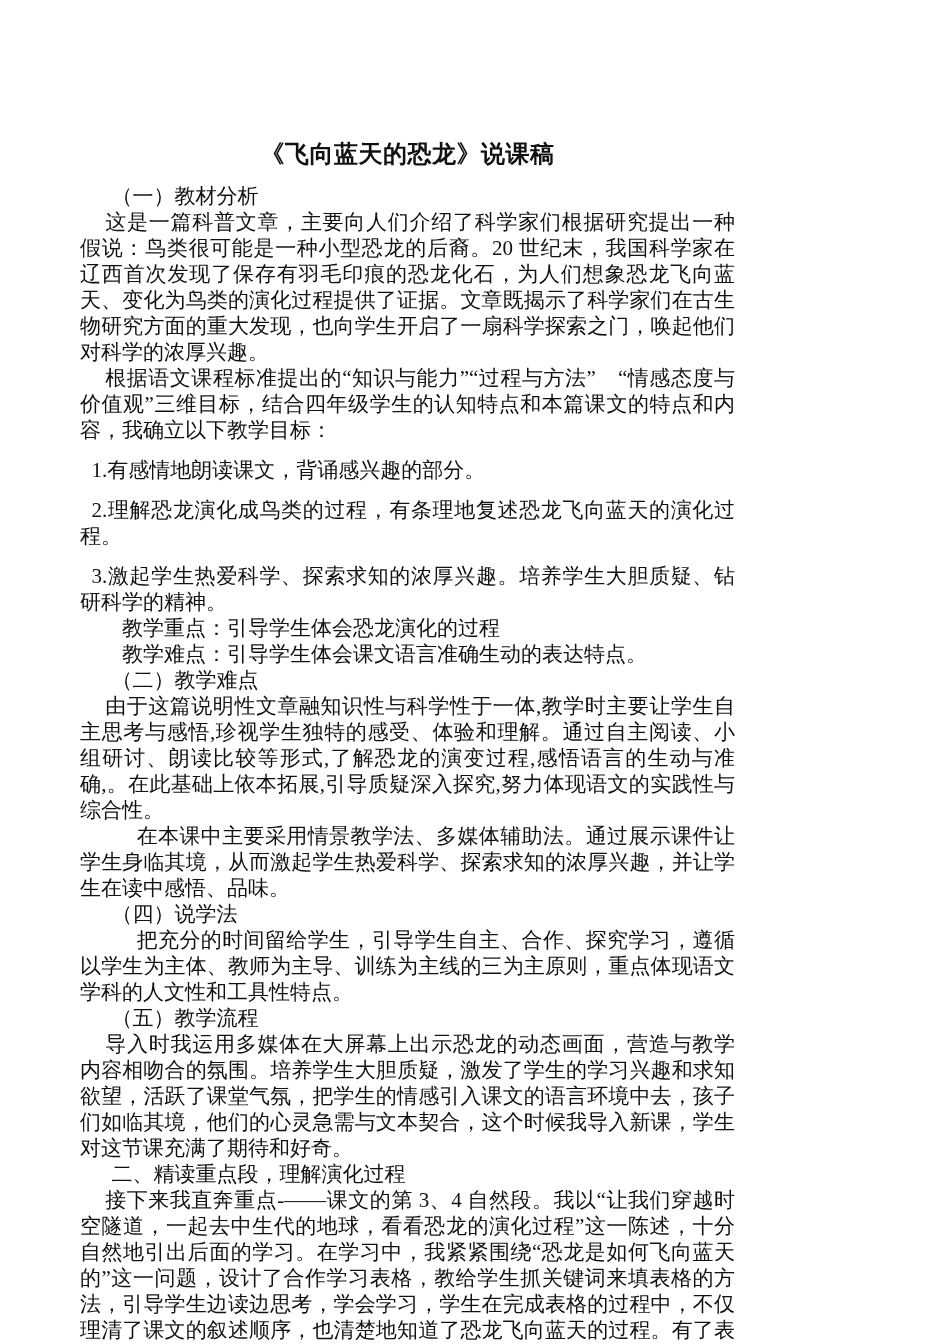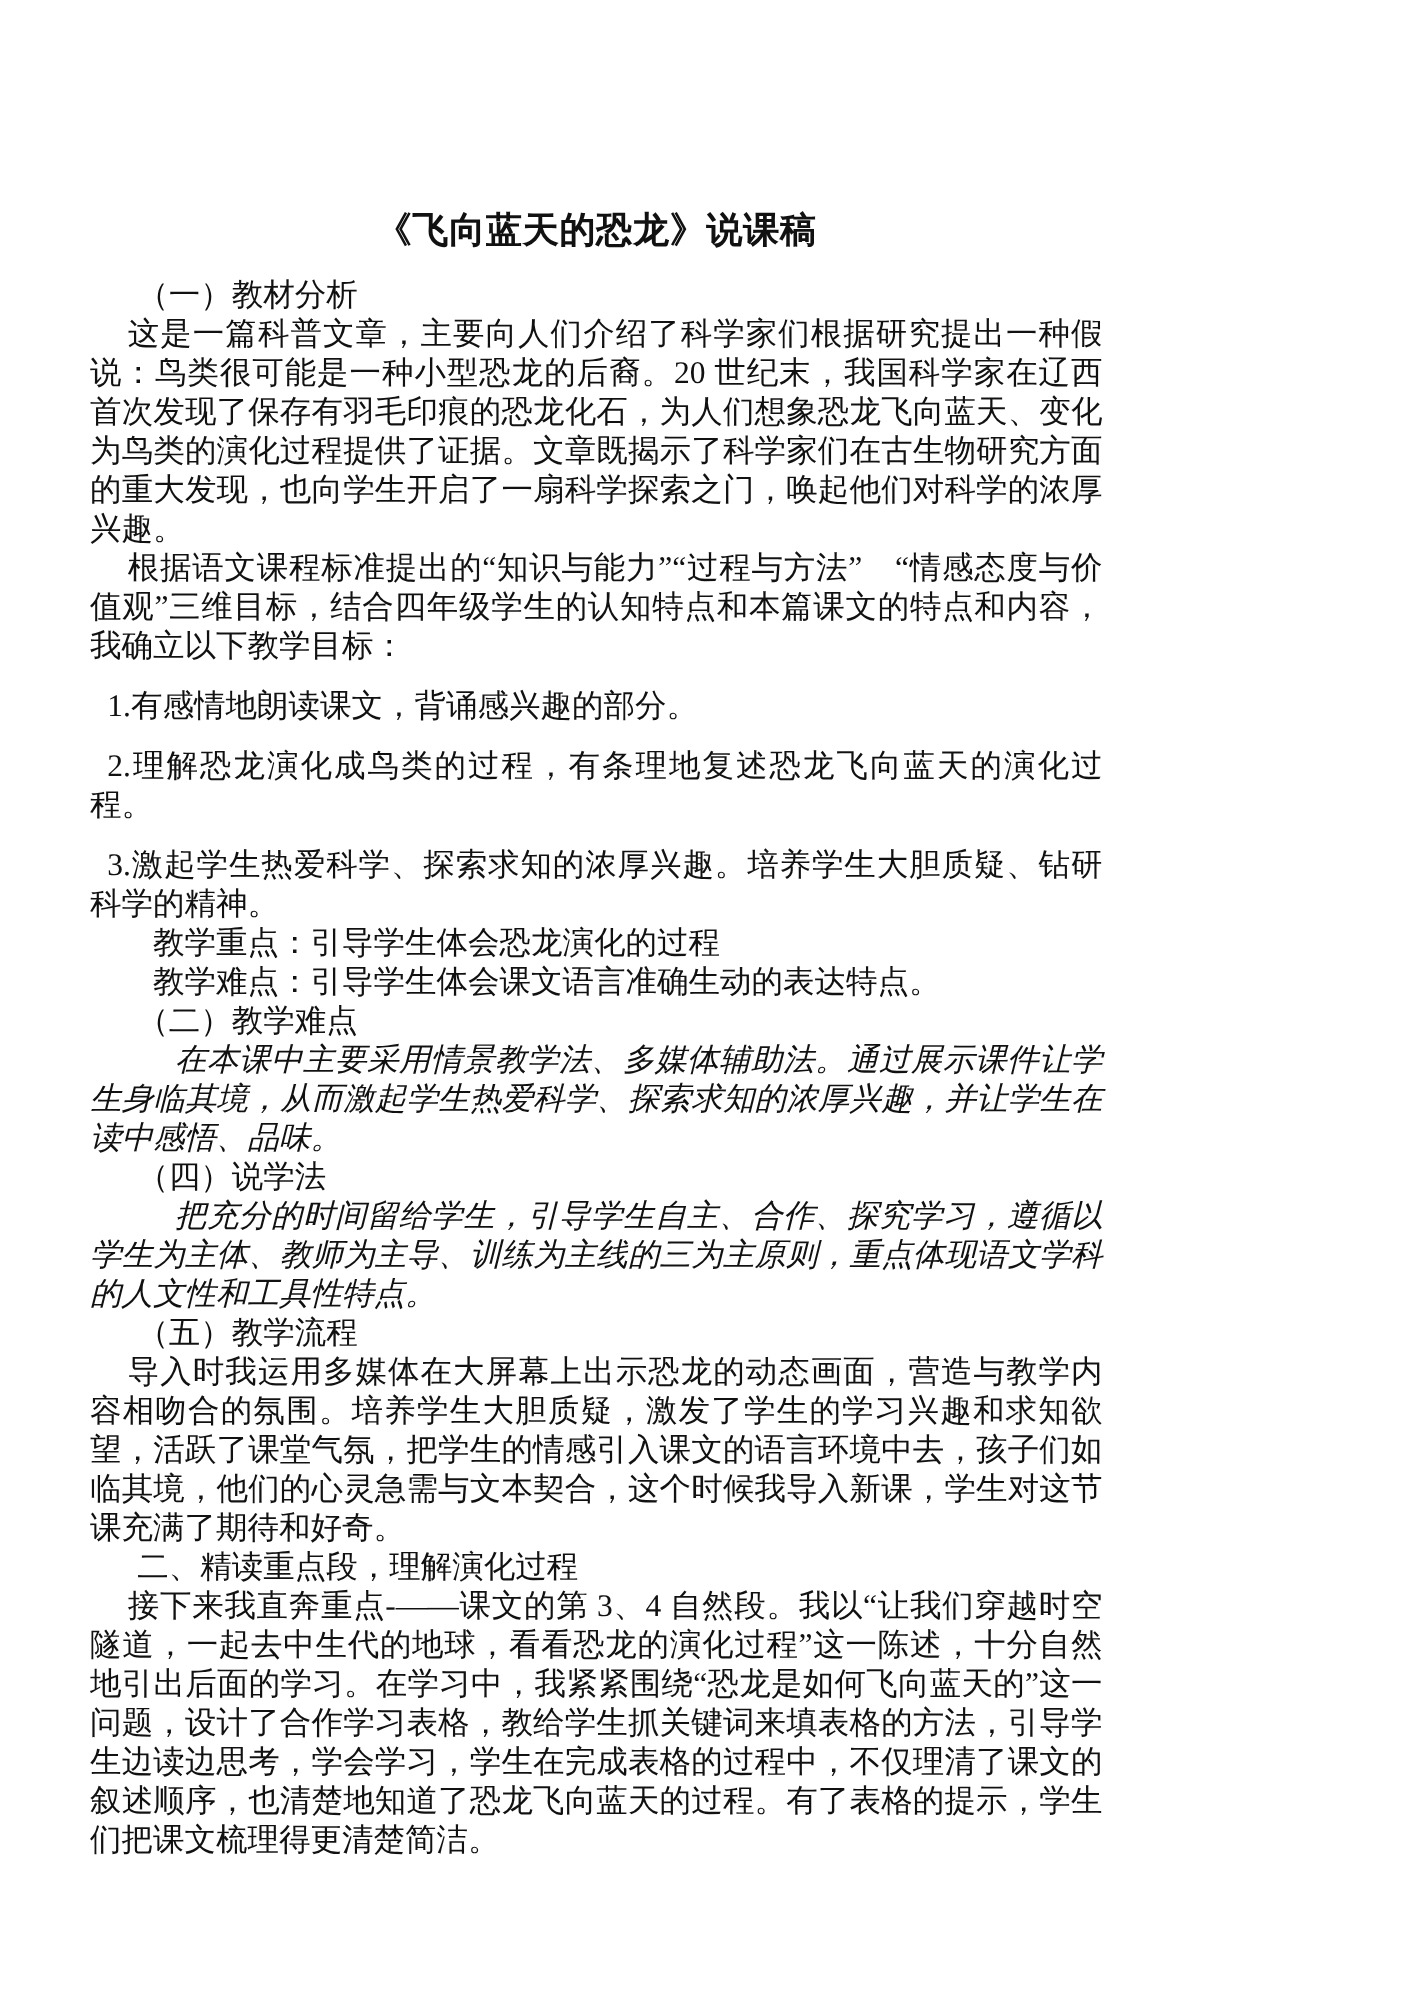--- a/index.html
+++ b/index.html
@@ -7,21 +7,21 @@
     width: 950px;
     height: 1344px;
     background: #ffffff;
     font-family: "Liberation Serif", "DejaVu Serif", serif;
     overflow: hidden;
   }
   .page {
     box-sizing: border-box;
     width: 858px;
     height: 1344px;
-    padding: 138px 123px 0 60px;
+    padding: 138px 123px 0 80px;
     background: #ffffff;
     color: #111111;
   }
   .doc-title {
     font-size: 24px;
     line-height: 32px;
     font-weight: bold;
     text-align: center;
     margin: 0 0 13px 0;
     letter-spacing: 0.5px;
@@ -29,37 +29,38 @@
   .doc-body {
     font-size: 21px;
     line-height: 26px;
     text-align: justify;
   }
   .para { margin: 0; word-break: break-all; }
   .style-heading { text-indent: 1.5em; }
   .style-body    { text-indent: 1.2em; }
   .style-list    { text-indent: 0.55em; margin-top: 14px; }
   .style-label   { text-indent: 2em; }
-  .style-deep    { text-indent: 2.7em; font-style: italic; }
+  .style-deep    { text-indent: 2.7em; }
 </style>
 </head>
 <body>
 
 <div class="page" style="color: rgb(17, 17, 17); background: rgb(255, 255, 255);">
   <h1 class="doc-title">《飞向蓝天的恐龙》说课稿</h1>
   <div class="doc-body">
       <p class="para style-heading">（一）教材分析</p>
       <p class="para style-body">这是一篇科普文章，主要向人们介绍了科学家们根据研究提出一种假说：鸟类很可能是一种小型恐龙的后裔。20 世纪末，我国科学家在辽西首次发现了保存有羽毛印痕的恐龙化石，为人们想象恐龙飞向蓝天、变化为鸟类的演化过程提供了证据。文章既揭示了科学家们在古生物研究方面的重大发现，也向学生开启了一扇科学探索之门，唤起他们对科学的浓厚兴趣。</p>
       <p class="para style-body">根据语文课程标准提出的“知识与能力”“过程与方法”　“情感态度与价值观”三维目标，结合四年级学生的认知特点和本篇课文的特点和内容，我确立以下教学目标：</p>
       <p class="para style-list">1.有感情地朗读课文，背诵感兴趣的部分。</p>
       <p class="para style-list">2.理解恐龙演化成鸟类的过程，有条理地复述恐龙飞向蓝天的演化过程。</p>
       <p class="para style-list">3.激起学生热爱科学、探索求知的浓厚兴趣。培养学生大胆质疑、钻研科学的精神。</p>
       <p class="para style-label">教学重点：引导学生体会恐龙演化的过程</p>
       <p class="para style-label">教学难点：引导学生体会课文语言准确生动的表达特点。</p>
       <p class="para style-heading">（二）教学难点</p>
+      <p class="para style-body">由于这篇说明性文章融知识性与科学性于一体,教学时主要让学生自主思考与感悟,珍视学生独特的感受、体验和理解。通过自主阅读、小组研讨、朗读比较等形式,了解恐龙的演变过程,感悟语言的生动与准确,。在此基础上依本拓展,引导质疑深入探究,努力体现语文的实践性与综合性。</p>
       <p class="para style-deep">在本课中主要采用情景教学法、多媒体辅助法。通过展示课件让学生身临其境，从而激起学生热爱科学、探索求知的浓厚兴趣，并让学生在读中感悟、品味。</p>
       <p class="para style-heading">（四）说学法</p>
       <p class="para style-deep">把充分的时间留给学生，引导学生自主、合作、探究学习，遵循以学生为主体、教师为主导、训练为主线的三为主原则，重点体现语文学科的人文性和工具性特点。</p>
       <p class="para style-heading">（五）教学流程</p>
       <p class="para style-body">导入时我运用多媒体在大屏幕上出示恐龙的动态画面，营造与教学内容相吻合的氛围。培养学生大胆质疑，激发了学生的学习兴趣和求知欲望，活跃了课堂气氛，把学生的情感引入课文的语言环境中去，孩子们如临其境，他们的心灵急需与文本契合，这个时候我导入新课，学生对这节课充满了期待和好奇。</p>
       <p class="para style-heading">二、精读重点段，理解演化过程</p>
       <p class="para style-body">接下来我直奔重点-——课文的第 3、4 自然段。我以“让我们穿越时空隧道，一起去中生代的地球，看看恐龙的演化过程”这一陈述，十分自然地引出后面的学习。在学习中，我紧紧围绕“恐龙是如何飞向蓝天的”这一问题，设计了合作学习表格，教给学生抓关键词来填表格的方法，引导学生边读边思考，学会学习，学生在完成表格的过程中，不仅理清了课文的叙述顺序，也清楚地知道了恐龙飞向蓝天的过程。有了表格的提示，学生们把课文梳理得更清楚简洁。</p>
     </div>
 </div>
 

